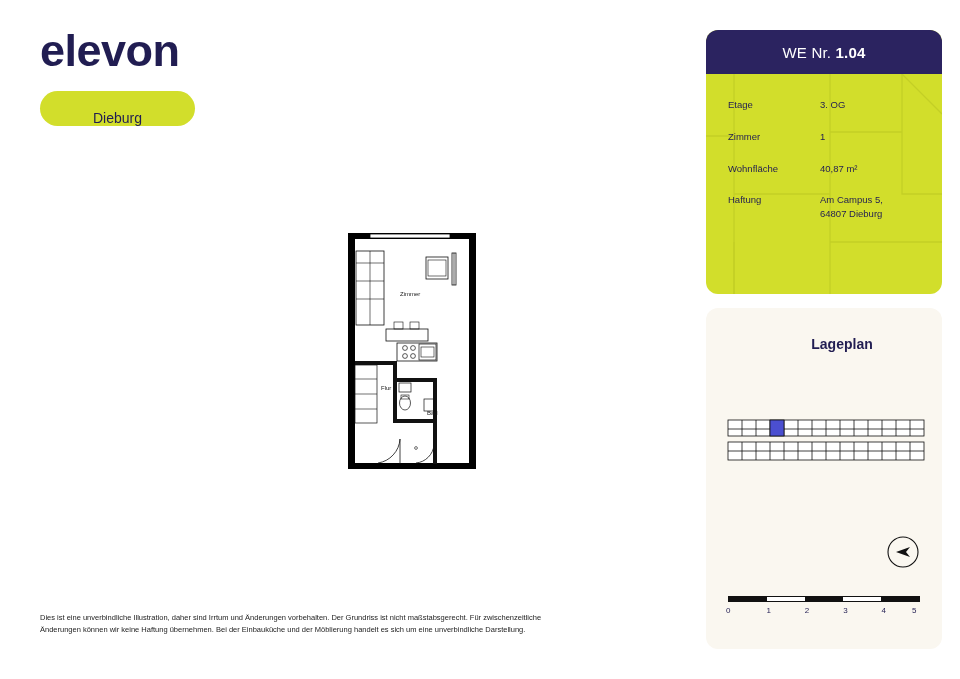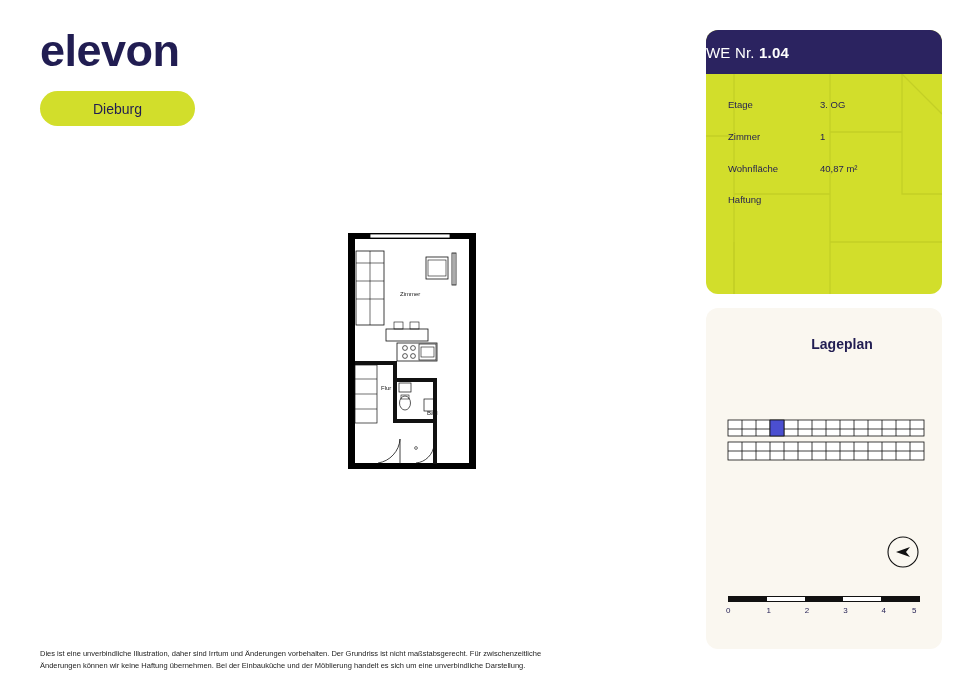--- a/index.html
+++ b/index.html
@@ -37,21 +37,21 @@
     position: relative;
     display: inline-block;
   }
   .brand-chip {
     margin-top: 18px;
     width: 155px;
     height: 35px;
     background: #d2de2b;
     border-radius: 18px;
     display: flex;
-    align-items: center;
+    align-items: flex-end;
     justify-content: center;
   }
   .brand-chip span {
     font-size: 14px;
     color: #211d52;
     font-weight: normal;
   }
 
   
   .floorplan {
@@ -78,20 +78,21 @@
     height: 264px;
     border-radius: 12px;
     overflow: hidden;
     background: #d2de2b;
   }
   .info-head {
     height: 44px;
     background: #2b2360;
     display: flex;
     align-items: center;
+    justify-content: center;
   }
   .info-head-text {
     color: #ffffff;
     font-size: 15px;
     letter-spacing: 0.2px;
   }
   .info-head-text b {
     font-weight: bold;
   }
   .info-body {
@@ -186,21 +187,20 @@
 
   
   .disclaimer {
     position: absolute;
     left: 40px;
     top: 612px;
     width: 590px;
     font-size: 7.5px;
     line-height: 1.65;
     color: #1d1d1d;
-    margin-top: 36px;
   }
   .disclaimer p { margin: 0; }
 </style>
 </head>
 <body>
 
 <div class="page">
 
   <div class="brand">
     <div class="brand-logo">elevon</div>
@@ -298,20 +298,22 @@
         <div class="info-row">
           <div class="k">Zimmer</div>
           <div class="v">1</div>
         </div>
         <div class="info-row">
           <div class="k">Wohnfläche</div>
           <div class="v">40,87 m²</div>
         </div>
         <div class="info-row">
           <div class="k">Haftung</div>
+          <div class="v" style="white-space:pre-line;">Am Campus 5,
+64807 Dieburg</div>
         </div>
       </div>
     </div>
   </div>
 
   <div class="plan-card">
     <div class="plan-title">Lageplan</div>
 
     <div class="site-map">
       <svg width="200" height="50" viewBox="0 0 200 50">

